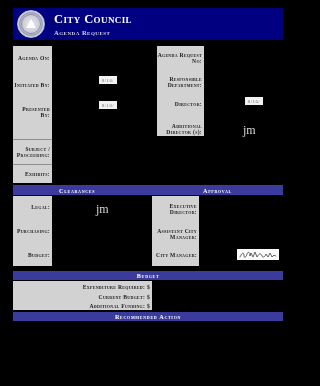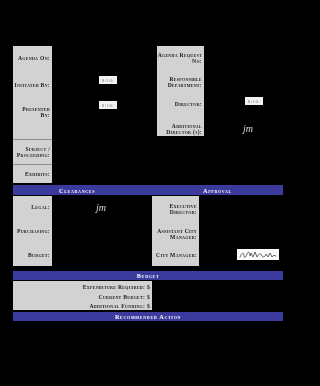--- a/index.html
+++ b/index.html
@@ -27,27 +27,34 @@
   .lbl{position:absolute;font-size:5.6px;font-weight:bold;font-variant:small-caps;color:#1a1a1a;
        letter-spacing:.3px;text-align:right;line-height:6.4px;}
   .sep{position:absolute;background:#8f8f8f;height:1px;}
 
   
   .mark{position:absolute;background:#f2f2f2;color:#7b7b7b;font-size:5px;
         font-family:"Liberation Serif",serif;display:flex;align-items:center;justify-content:center;
         letter-spacing:.4px;overflow:hidden;}
   .sig{position:absolute;background:#fbfbfb;display:flex;align-items:center;justify-content:center;}
   .sig svg{display:block;}
-  .pen{position:absolute;color:#d8d8d8;font-size:10px;font-style:italic;}
+  .pen{position:absolute;color:#d8d8d8;font-size:12px;}
 </style>
 </head>
 <body>
 
 <div class="page">
 
+  <div class="header">
+    <div class="seal"></div>
+    <div class="htext">
+      <div class="htitle">City Council</div>
+      <div class="hsub">Agenda Request</div>
+    </div>
+  </div>
 
   <div class="gray" style="left:13px;top:46px;width:39px;height:93px;"></div>
   <div class="lbl" style="left:13px;top:55px;width:37px;">Agenda On:</div>
   <div class="lbl" style="left:13px;top:82px;width:37px;">Initiated By:</div>
   <div class="lbl" style="left:13px;top:106px;width:37px;">Presented By:</div>
 
   <div class="sep" style="left:13px;top:139px;width:39px;"></div>
 
   <div class="gray" style="left:13px;top:140px;width:39px;height:24px;"></div>
   <div class="lbl" style="left:13px;top:146px;width:37px;">Subject / Proceeding:</div>

